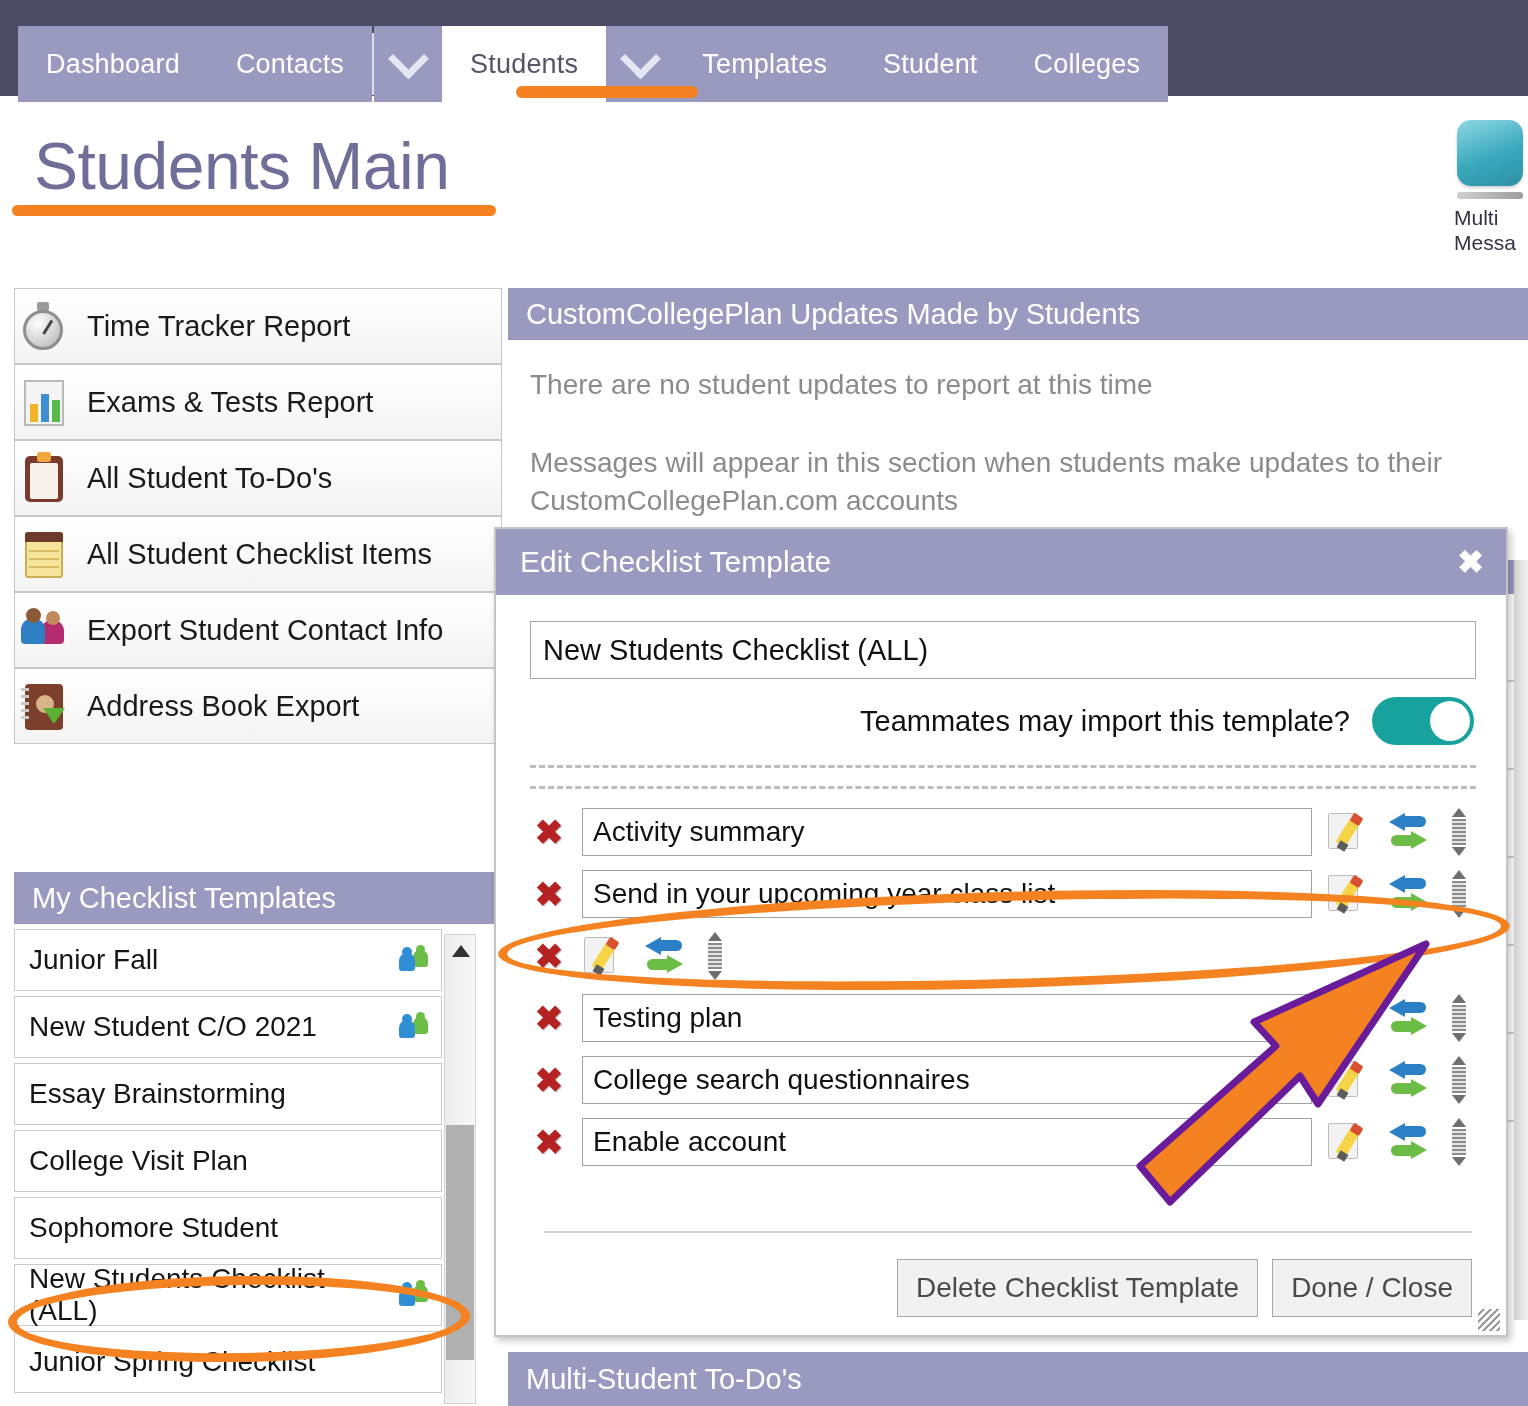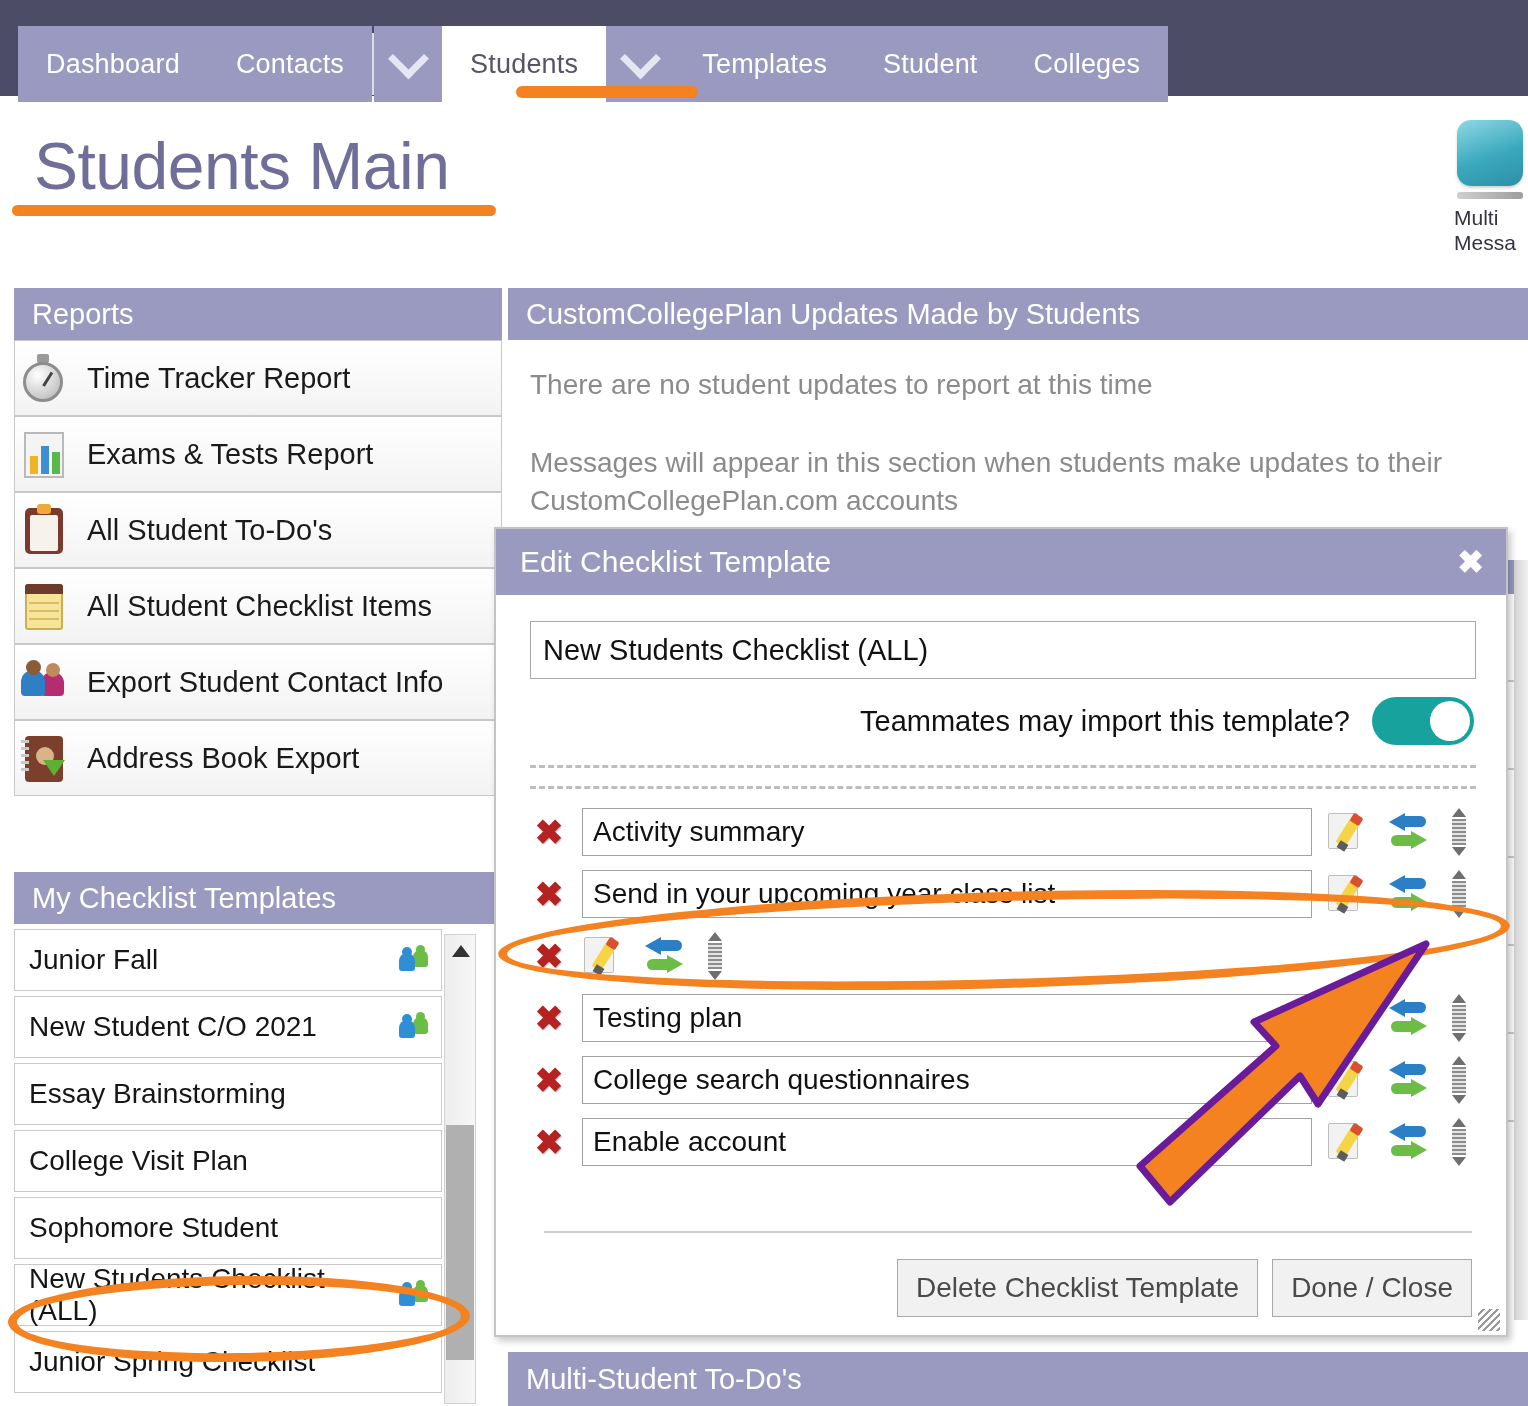--- a/index.html
+++ b/index.html
@@ -436,21 +436,20 @@
   <div class="multi-msg">
     <div class="mm-icon"></div>
     <div class="mm-bar"></div>
     <div class="mm-label">
       <div>Multi</div>
       <div>Messa</div>
     </div>
   </div>
 
   <div class="left-col">
-    <div class="panel-head reports">Reports</div>
 
     <div class="list-btn">
       <span class="ricon ic-stopwatch">
         <span class="top"></span>
           <span class="face"></span>
           <span class="hand"></span>
       </span>
       <span class="rlabel">Time Tracker Report</span>
     </div>
 

